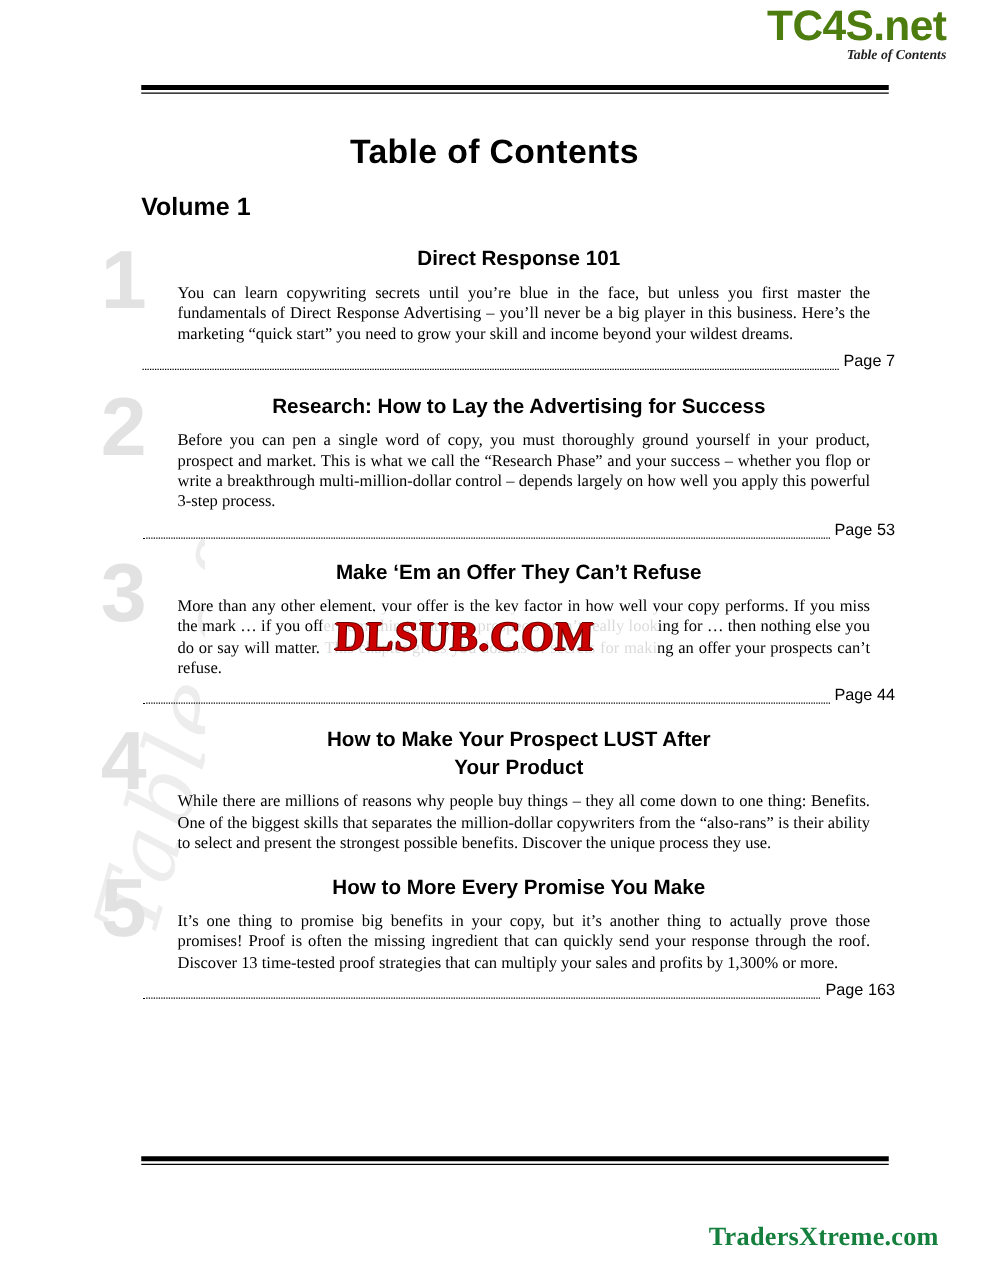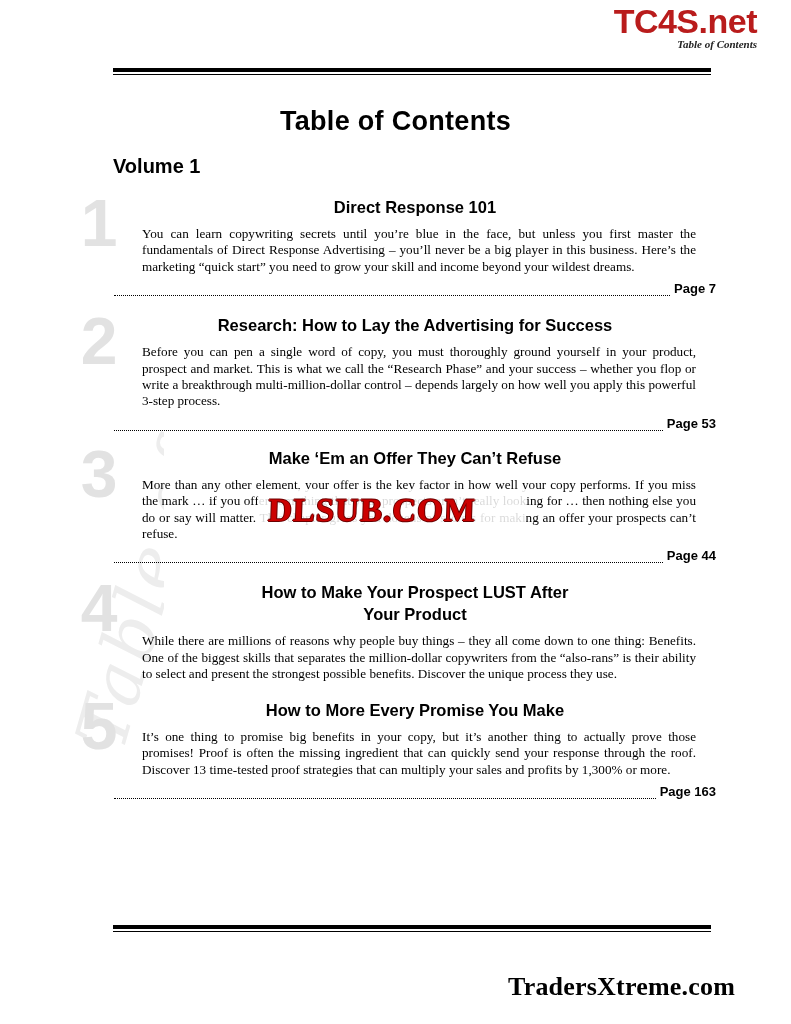--- a/index.html
+++ b/index.html
@@ -29,21 +29,21 @@
     position: absolute;
     top: 0;
     right: 34px;
     text-align: right;
   }
   .brand {
     font-family: "Liberation Sans", sans-serif;
     font-weight: bold;
     font-size: 34px;
     letter-spacing: -0.5px;
-    color: #b91c1c;
+    color: #4d7c0f;
     line-height: 42px;
     text-align: center;
   }
   .header-sub {
     font-family: "Liberation Serif", serif;
     font-style: italic;
     font-weight: bold;
     font-size: 11px;
     color: #222222;
     margin-top: -4px;
@@ -167,21 +167,21 @@
     margin-top: 6px;
   }
   .leader {
     flex: 1 1 auto;
     border-bottom: 1.5px dotted #000000;
     height: 11px;
     margin-right: 4px;
   }
   .page-ref {
     font-family: "Liberation Sans", sans-serif;
-    font-weight: bold;
+    font-weight: normal;
     font-size: 13px;
     white-space: nowrap;
     padding-bottom: 0px;
   }
 
   
   .entry.e1 { margin-bottom: 18px; }
   .entry.e2 { margin-bottom: 16px; }
   .entry.e3 { margin-bottom: 18px; }
   .entry.e4 { margin-bottom: 16px; }
@@ -215,25 +215,25 @@
     height: 40px;
     background: #ffffff;
     opacity: 0.85;
     pointer-events: none;
   }
 
   
   .footer {
     position: absolute;
     bottom: 22px;
-    right: 56px;
-    font-family: "Liberation Serif", serif;
-    font-weight: bold;
-    font-size: 26px;
-    color: #000000;
+    right: 40px;
+    font-family: "Liberation Serif", serif;
+    font-weight: bold;
+    font-size: 21px;
+    color: #15803d;
     letter-spacing: 0.2px;
   }
 </style>
 </head>
 <body>
 
 <div class="page">
 
   <div class="header">
     <div class="brand">TC4S.net</div>

